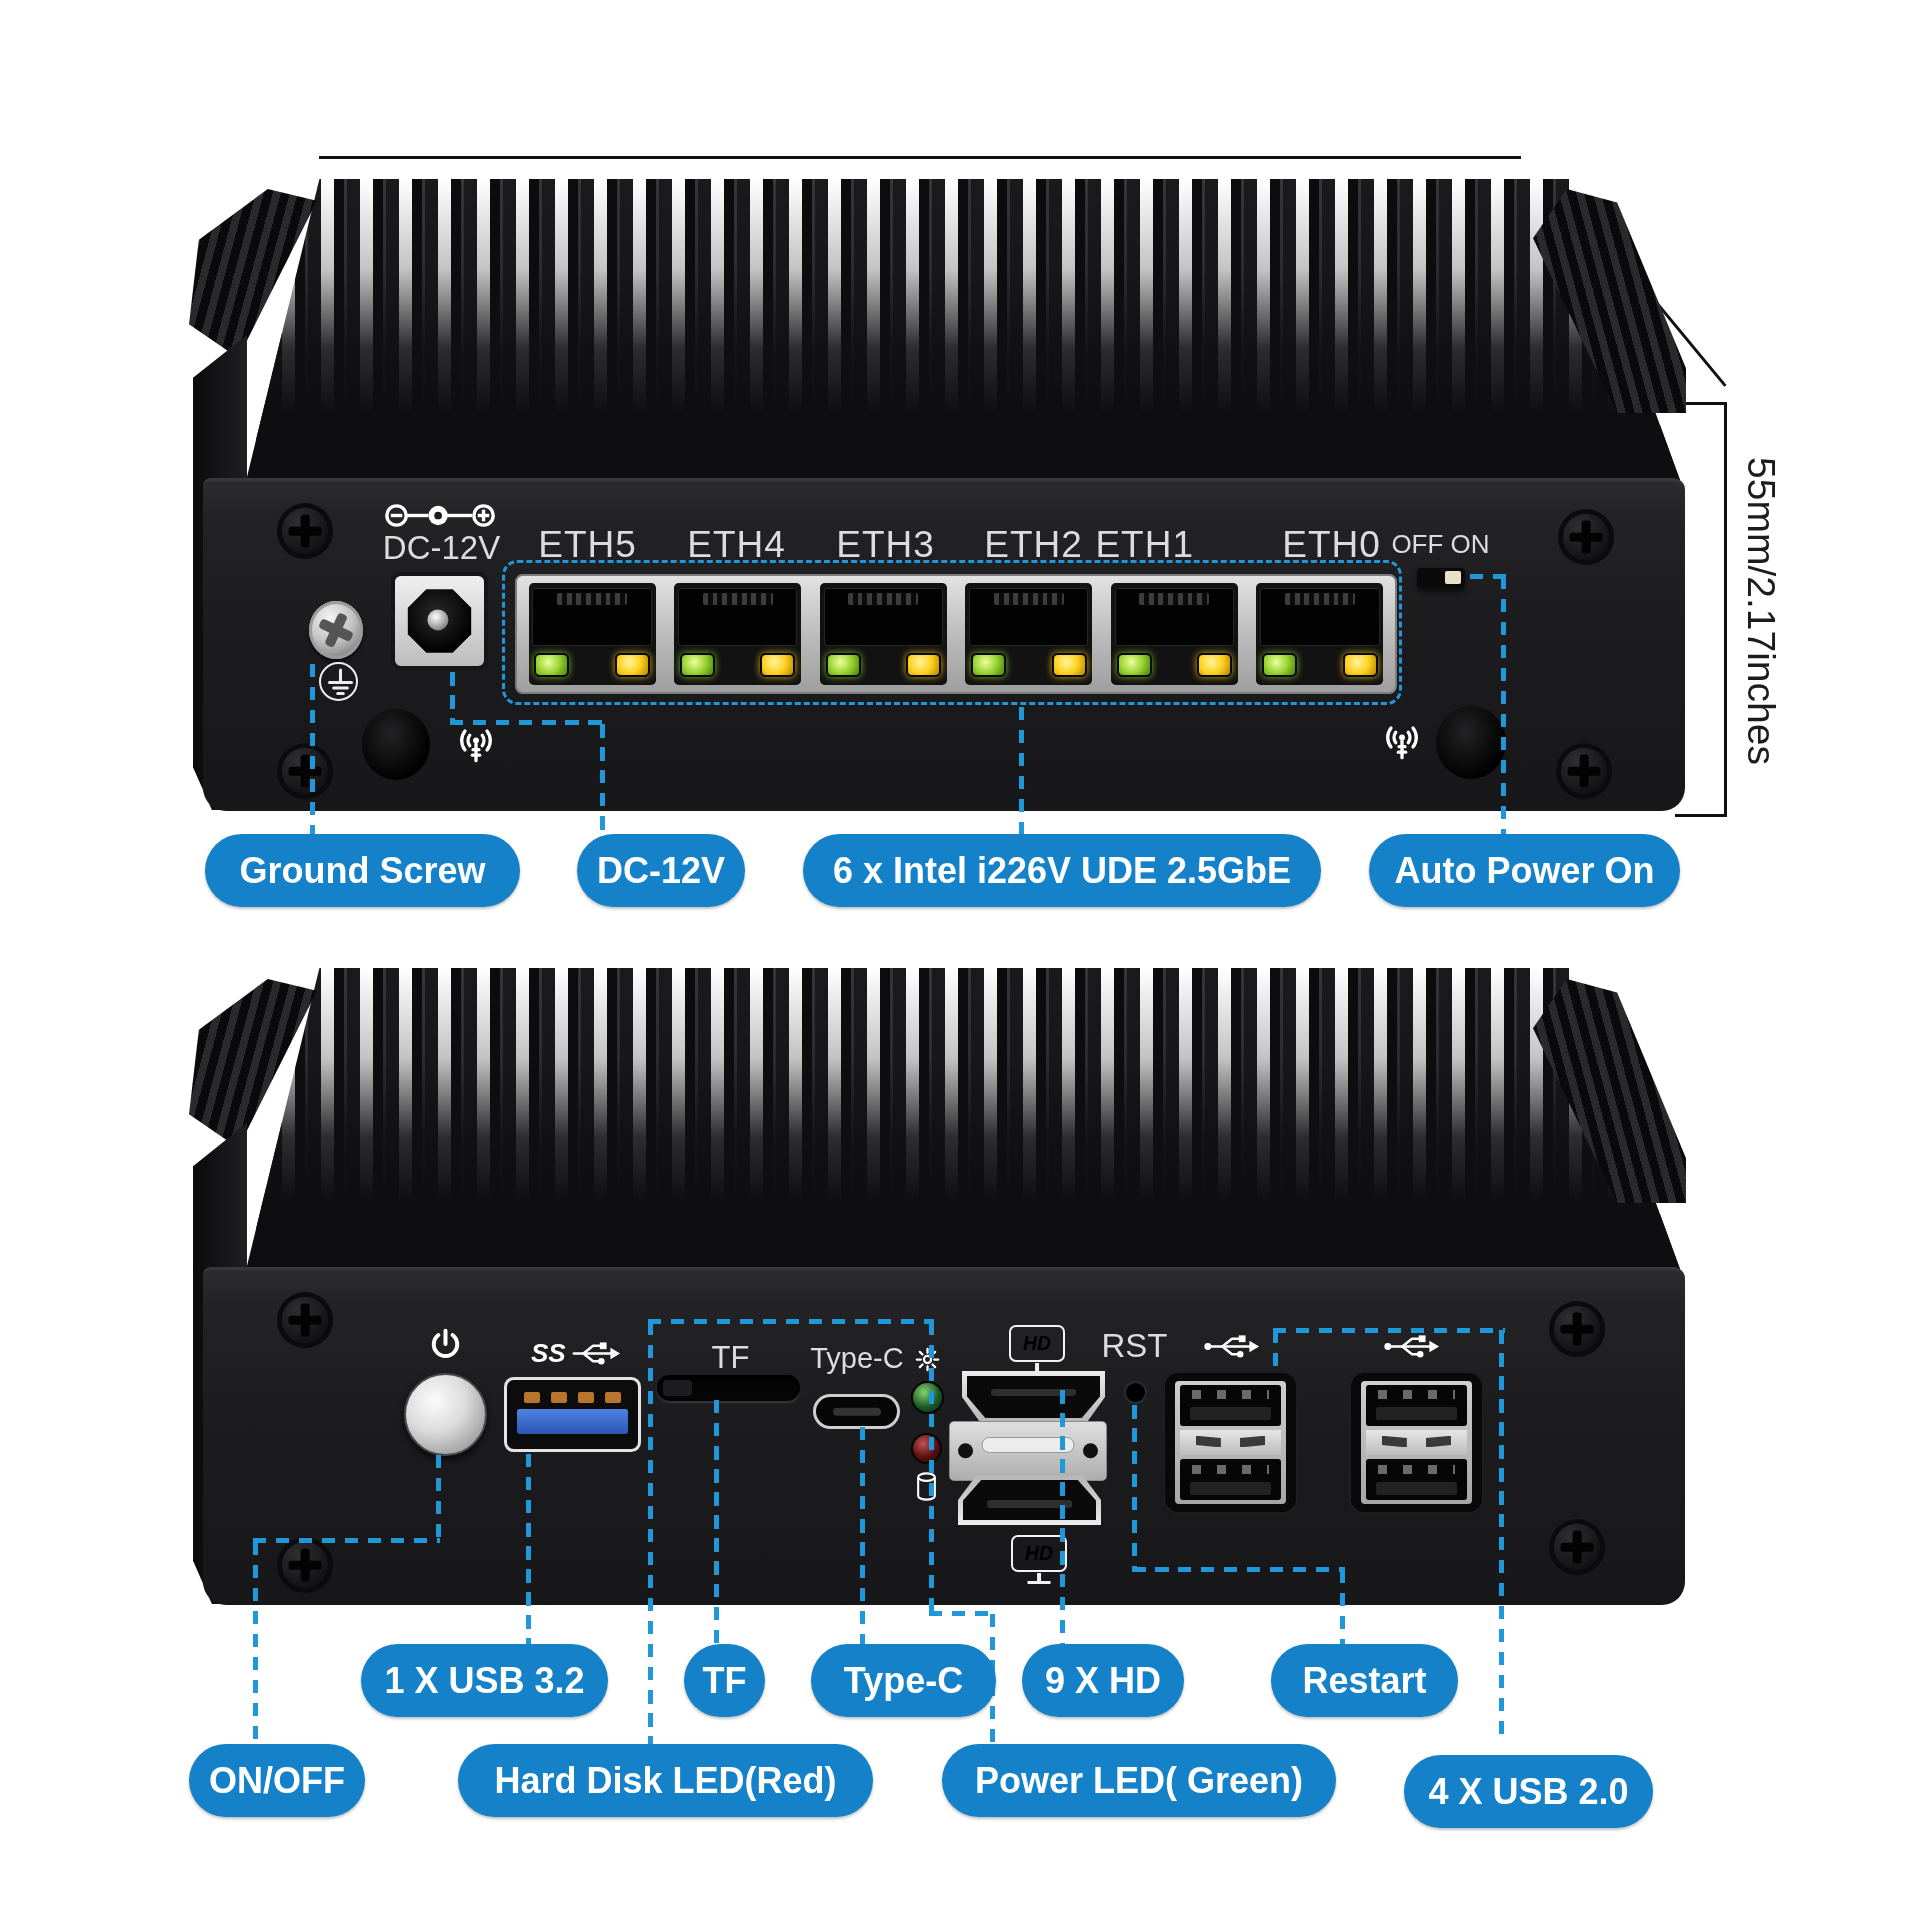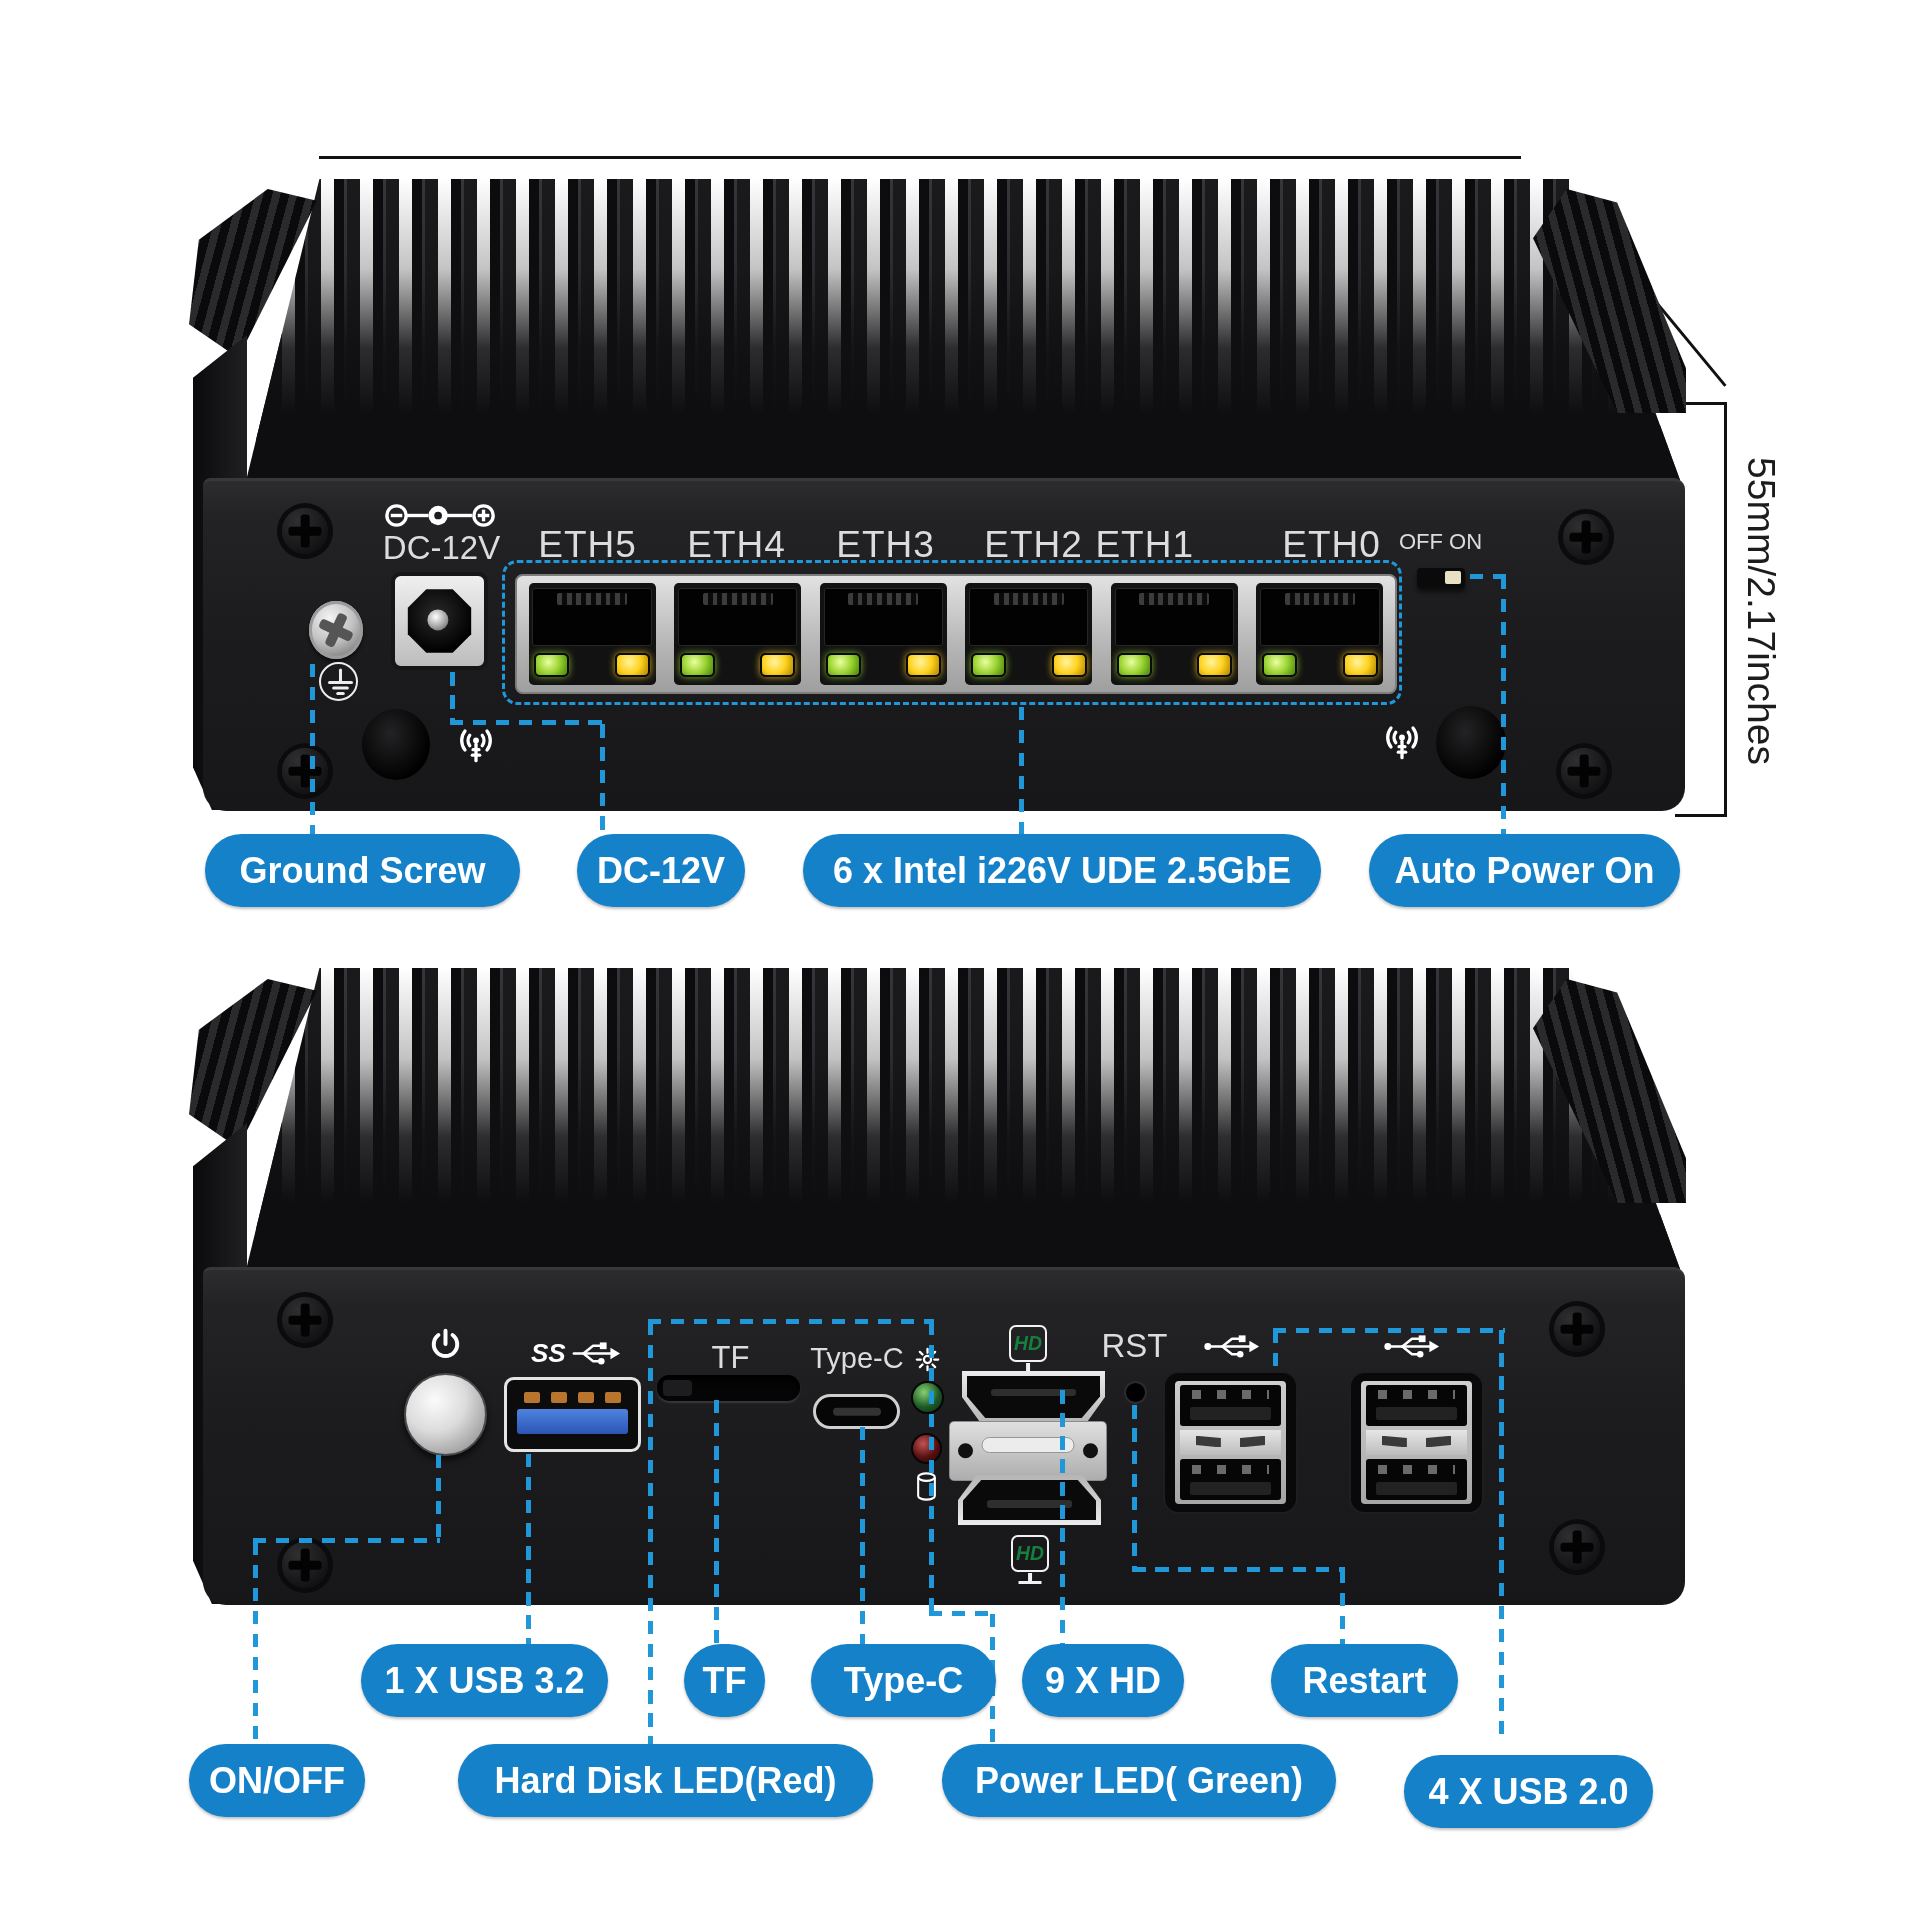--- a/index.html
+++ b/index.html
@@ -82,22 +82,22 @@
   .usb3 .pins{position:absolute;left:17.4px;right:17.4px;top:11.6px;height:11.6px;display:flex;justify-content:space-between;}
   .usb3 .pins i{width:15.4px;height:11.6px;background:#b9742e;border-radius:1.9px;}
   .tf-slot{position:absolute;width:143px;height:26px;border-radius:12.6px;background:#050505;
     box-shadow:inset 0 4.8px 5.8px #000, 0 1.9px 1.9px rgba(255,255,255,.12);}
   .tf-slot::before{content:"";position:absolute;left:5.8px;top:4.8px;width:29px;height:16.4px;background:#1d1d1f;border-radius:3.9px;}
   .typec{position:absolute;width:87px;height:35px;border-radius:17.4px;border:3.9px solid #cfcfcf;background:#060606;}
   .typec::before{content:"";position:absolute;left:50%;top:50%;transform:translate(-50%,-50%);width:48px;height:8.7px;border-radius:4.8px;background:#333;}
   .sled{position:absolute;border-radius:50%;}
   .sled.green{width:33px;height:33px;background:radial-gradient(circle at 38% 32%,#84d06e,#1d5a26 55%,#0c2610);border:2.9px solid #060606;}
   .sled.red{width:31px;height:31px;background:radial-gradient(circle at 38% 32%,#c05353,#571010 55%,#230404);border:2.9px solid #060606;}
-  .hd-icon{position:absolute;width:38px;height:37px;border:2.9px solid #f2f2f2;border-radius:6.8px;
-    display:flex;align-items:center;justify-content:center;color:#15803d;font-size:19.3px;font-weight:700;font-style:italic;}
+  .hd-icon{position:absolute;width:56px;height:37px;border:2.9px solid #f2f2f2;border-radius:6.8px;
+    display:flex;align-items:center;justify-content:center;color:#000000;font-size:19.3px;font-weight:700;font-style:italic;}
   .hd-icon::after{content:"";position:absolute;left:50%;bottom:-10.6px;transform:translateX(-50%);width:3.9px;height:7.7px;background:#f2f2f2;}
   .hd-icon::before{content:"";position:absolute;left:50%;bottom:-13.5px;transform:translateX(-50%);width:23px;height:2.9px;background:#f2f2f2;}
   .hdmi{position:absolute;background:linear-gradient(180deg,#ececec,#b5b5b5);
     clip-path:polygon(0 0,100% 0,100% 50%,87% 100%,13% 100%,0 50%);}
   .hdmi .inner{position:absolute;left:4.8px;right:4.8px;top:4.8px;bottom:4.8px;background:#0a0a0a;
     clip-path:polygon(0 0,100% 0,100% 48%,86% 100%,14% 100%,0 48%);}
   .hdmi .inner::before{content:"";position:absolute;left:18%;right:18%;top:30%;height:7.7px;background:#2e2e2e;border-radius:2.9px;}
   .hdmi.flip{transform:scaleY(-1);}
   .hdmi-bracket{position:absolute;background:linear-gradient(180deg,#dfdfdf,#adadad);border-radius:4.8px;border:1.9px solid #8c8c8c;}
   .hdmi-bracket .stand{position:absolute;top:50%;transform:translateY(-50%);width:15.4px;height:15.4px;border-radius:50%;background:#111;}
@@ -230,21 +230,21 @@
         </div>
       <div class="eth-port">
           <div class="eth-cavity"></div>
           <div class="eth-leds">
             <i class="led green"></i>
             <i class="led yellow"></i>
           </div>
         </div>
     </div>
 
-    <div class="panel-label" style="left:1373px;top:529px;width:135px;font-size:22px;">OFF ON</div>
+    <div class="panel-label" style="left:1373px;top:529px;width:135px;font-size:26px;">OFF ON</div>
     <div class="switch" style="left:1417px;top:568px;">
         <div class="nub"></div>
       </div>
 
     <div class="ant-hole" style="left:362px;top:709px;width:68px;height:71px;"></div>
     <div class="ant-hole" style="left:1436px;top:706px;width:70px;height:73px;"></div>
     <div class="icon" style="left:454px;top:724px;">
       <svg width="44" height="44" viewBox="0 0 24 24" fill="none" stroke="#fff" stroke-width="1.8" stroke-linecap="round">
         <circle cx="12" cy="9" r="1.6" fill="#fff" stroke="none"></circle>
         <path d="M12 11 L12 20"></path>

